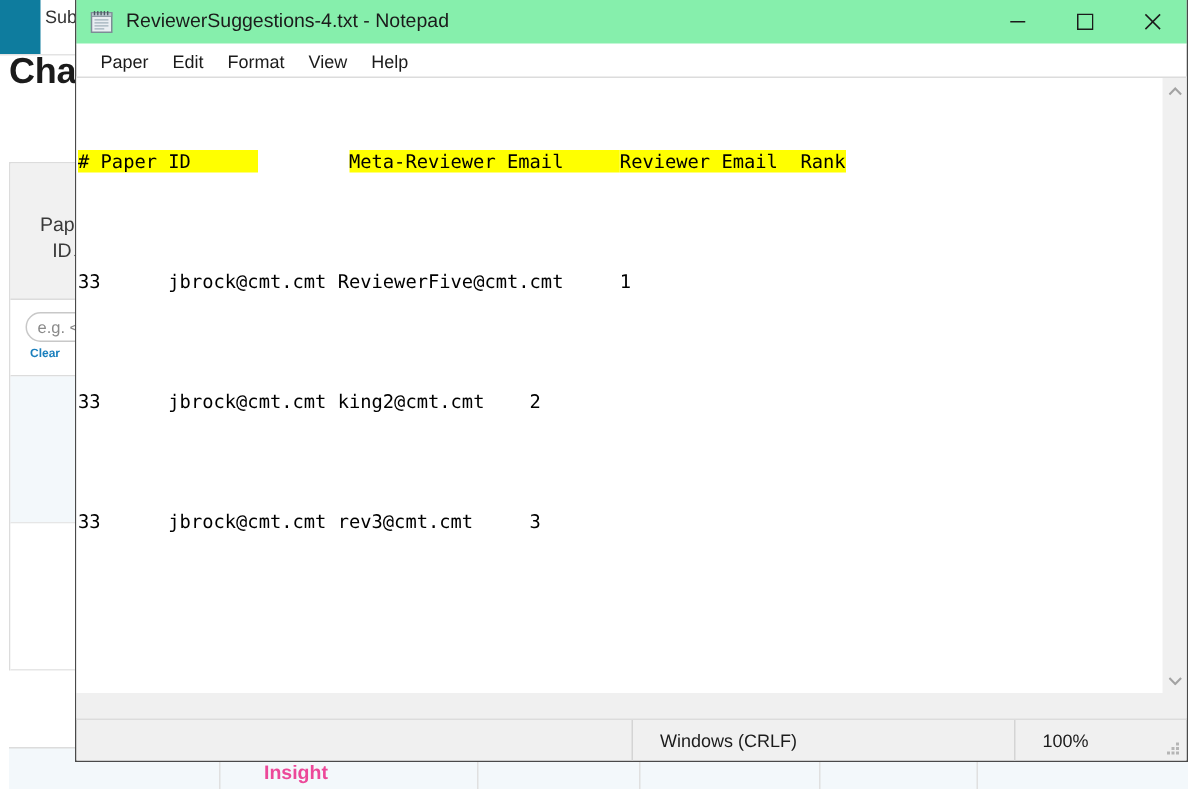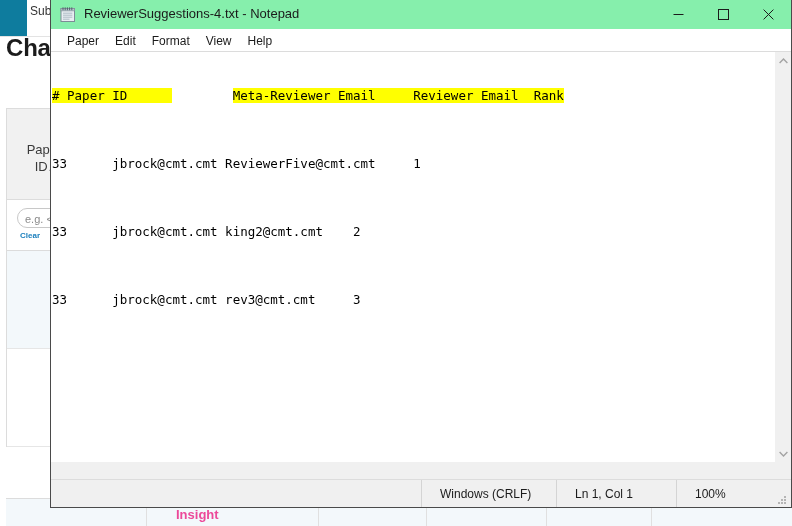--- a/index.html
+++ b/index.html
@@ -227,21 +227,21 @@
     right: 17px; bottom: 17px;
     overflow: hidden;
     font-family: "DejaVu Sans Mono", "Liberation Mono", monospace;
     font-size: 12.5px;
     line-height: 17px;
     color: #000000;
     padding: 1px 0 0 1px;
     white-space: pre;
     background: #ffffff;
   }
-  .np-line { height: 17px; white-space: pre; }
+  .np-line { height: 17px; white-space: pre; margin-top: 12px; }
   .hl { background: #ffff00; }
   .caret {
     display: inline-block;
     width: 0;
     border-left: 1px solid #000;
     height: 14px;
     vertical-align: -2px;
     margin-right: -1px;
   }
 
@@ -426,21 +426,20 @@
           </svg>
       </div>
     </div>
 
     <div class="sb-h"></div>
     <div class="sb-corner"></div>
   </div>
 
   <div class="np-statusbar">
     <div class="np-status-cell" style="left:370px; width:135px;">Windows (CRLF)</div>
-    <div class="np-status-cell" style="left:505px; width:120px;">Ln 1, Col 1</div>
     <div class="np-status-cell" style="left:625px; width:115px;">100%</div>
     <div class="np-grip">
       <svg width="12" height="12" viewBox="0 0 12 12">
         <g fill="#b5b5b5">
           <rect x="8" y="2" width="2" height="2"></rect>
           <rect x="5" y="5" width="2" height="2"></rect>
             <rect x="8" y="5" width="2" height="2"></rect>
           <rect x="2" y="8" width="2" height="2"></rect>
             <rect x="5" y="8" width="2" height="2"></rect>
             <rect x="8" y="8" width="2" height="2"></rect>

